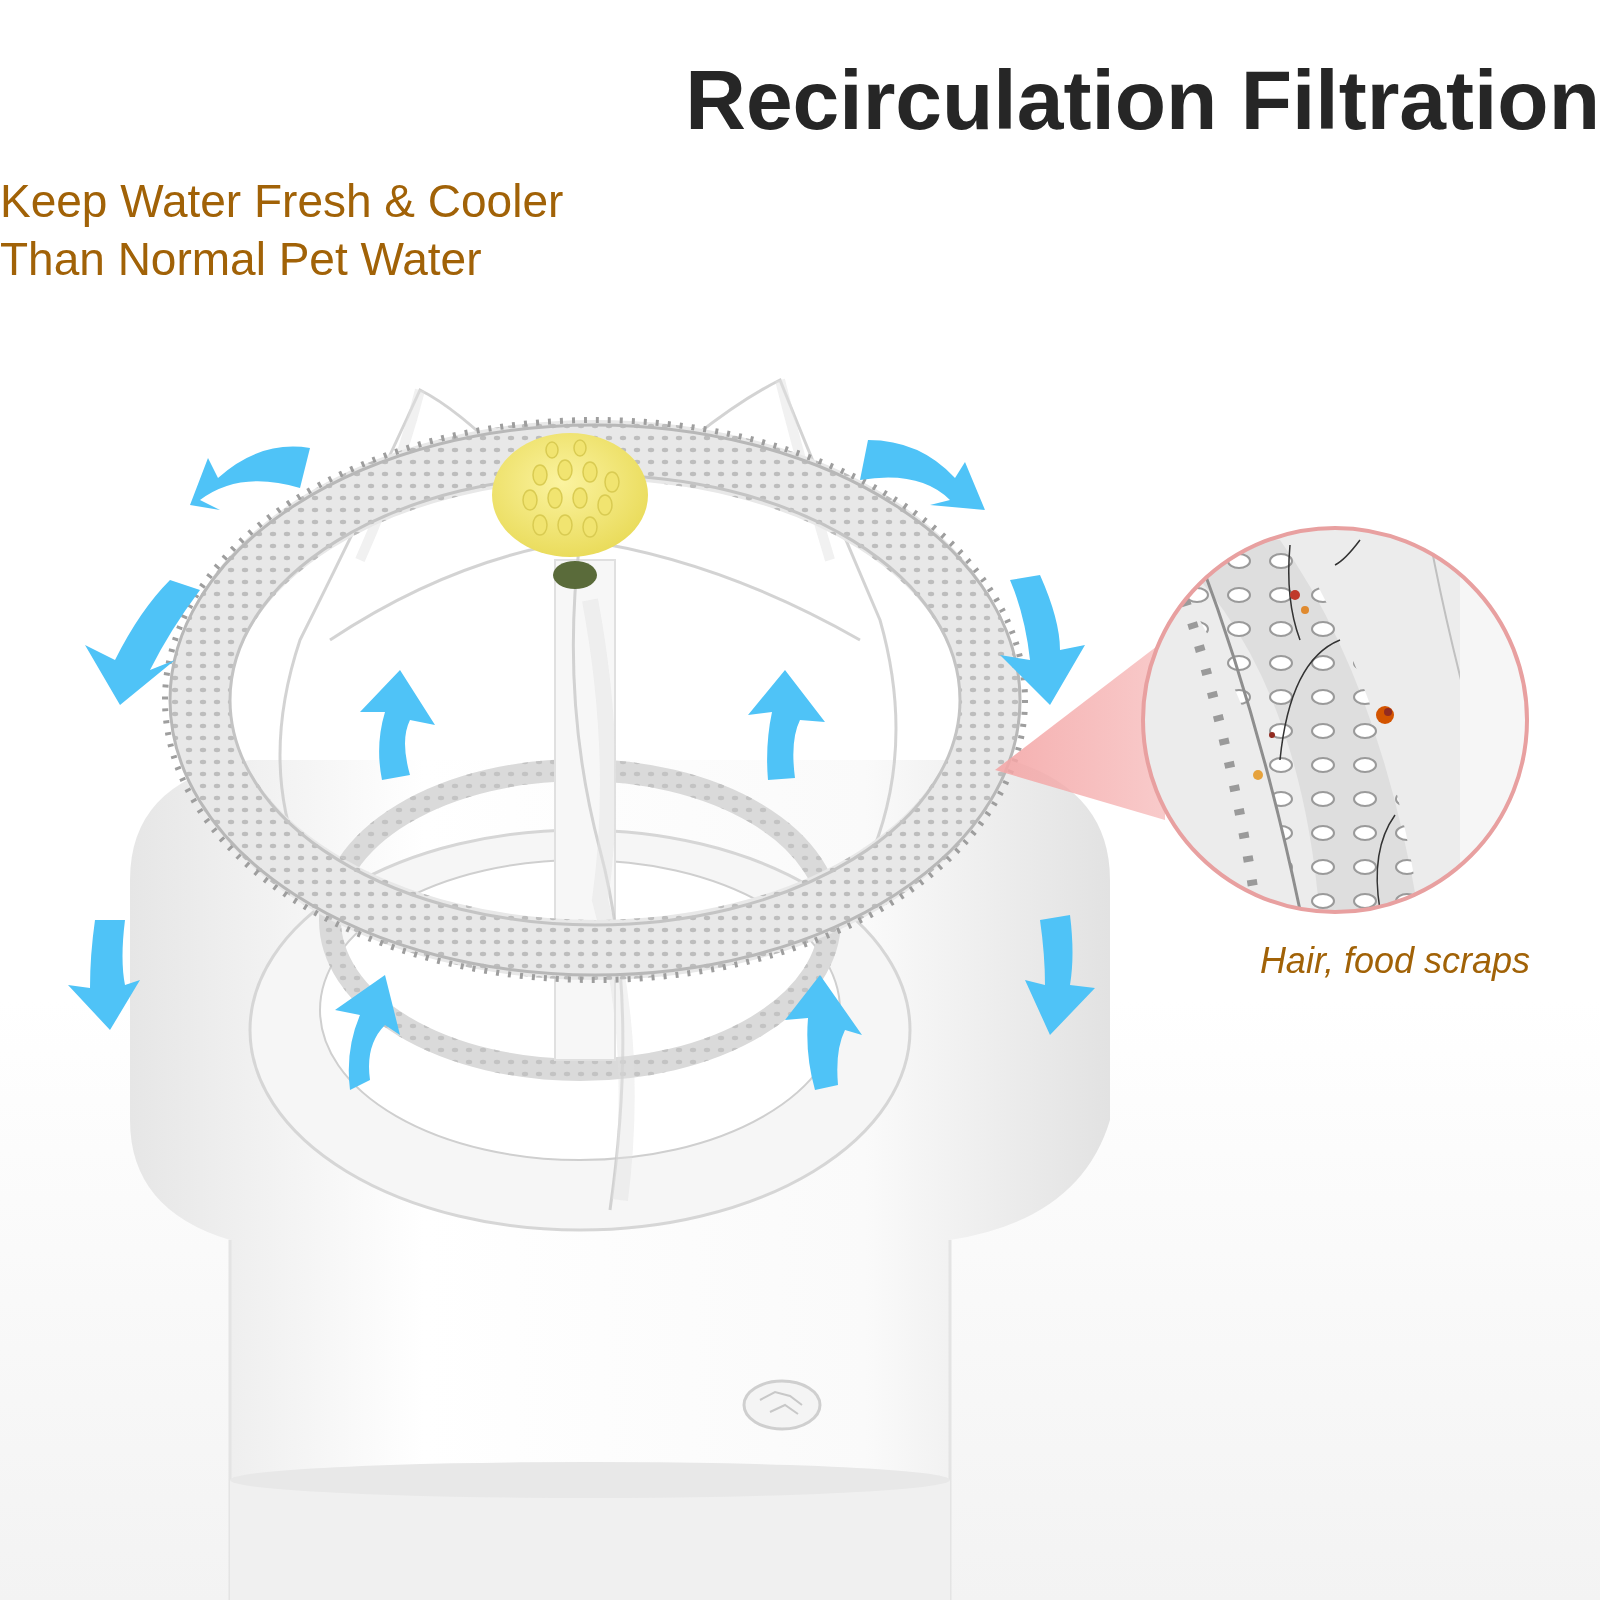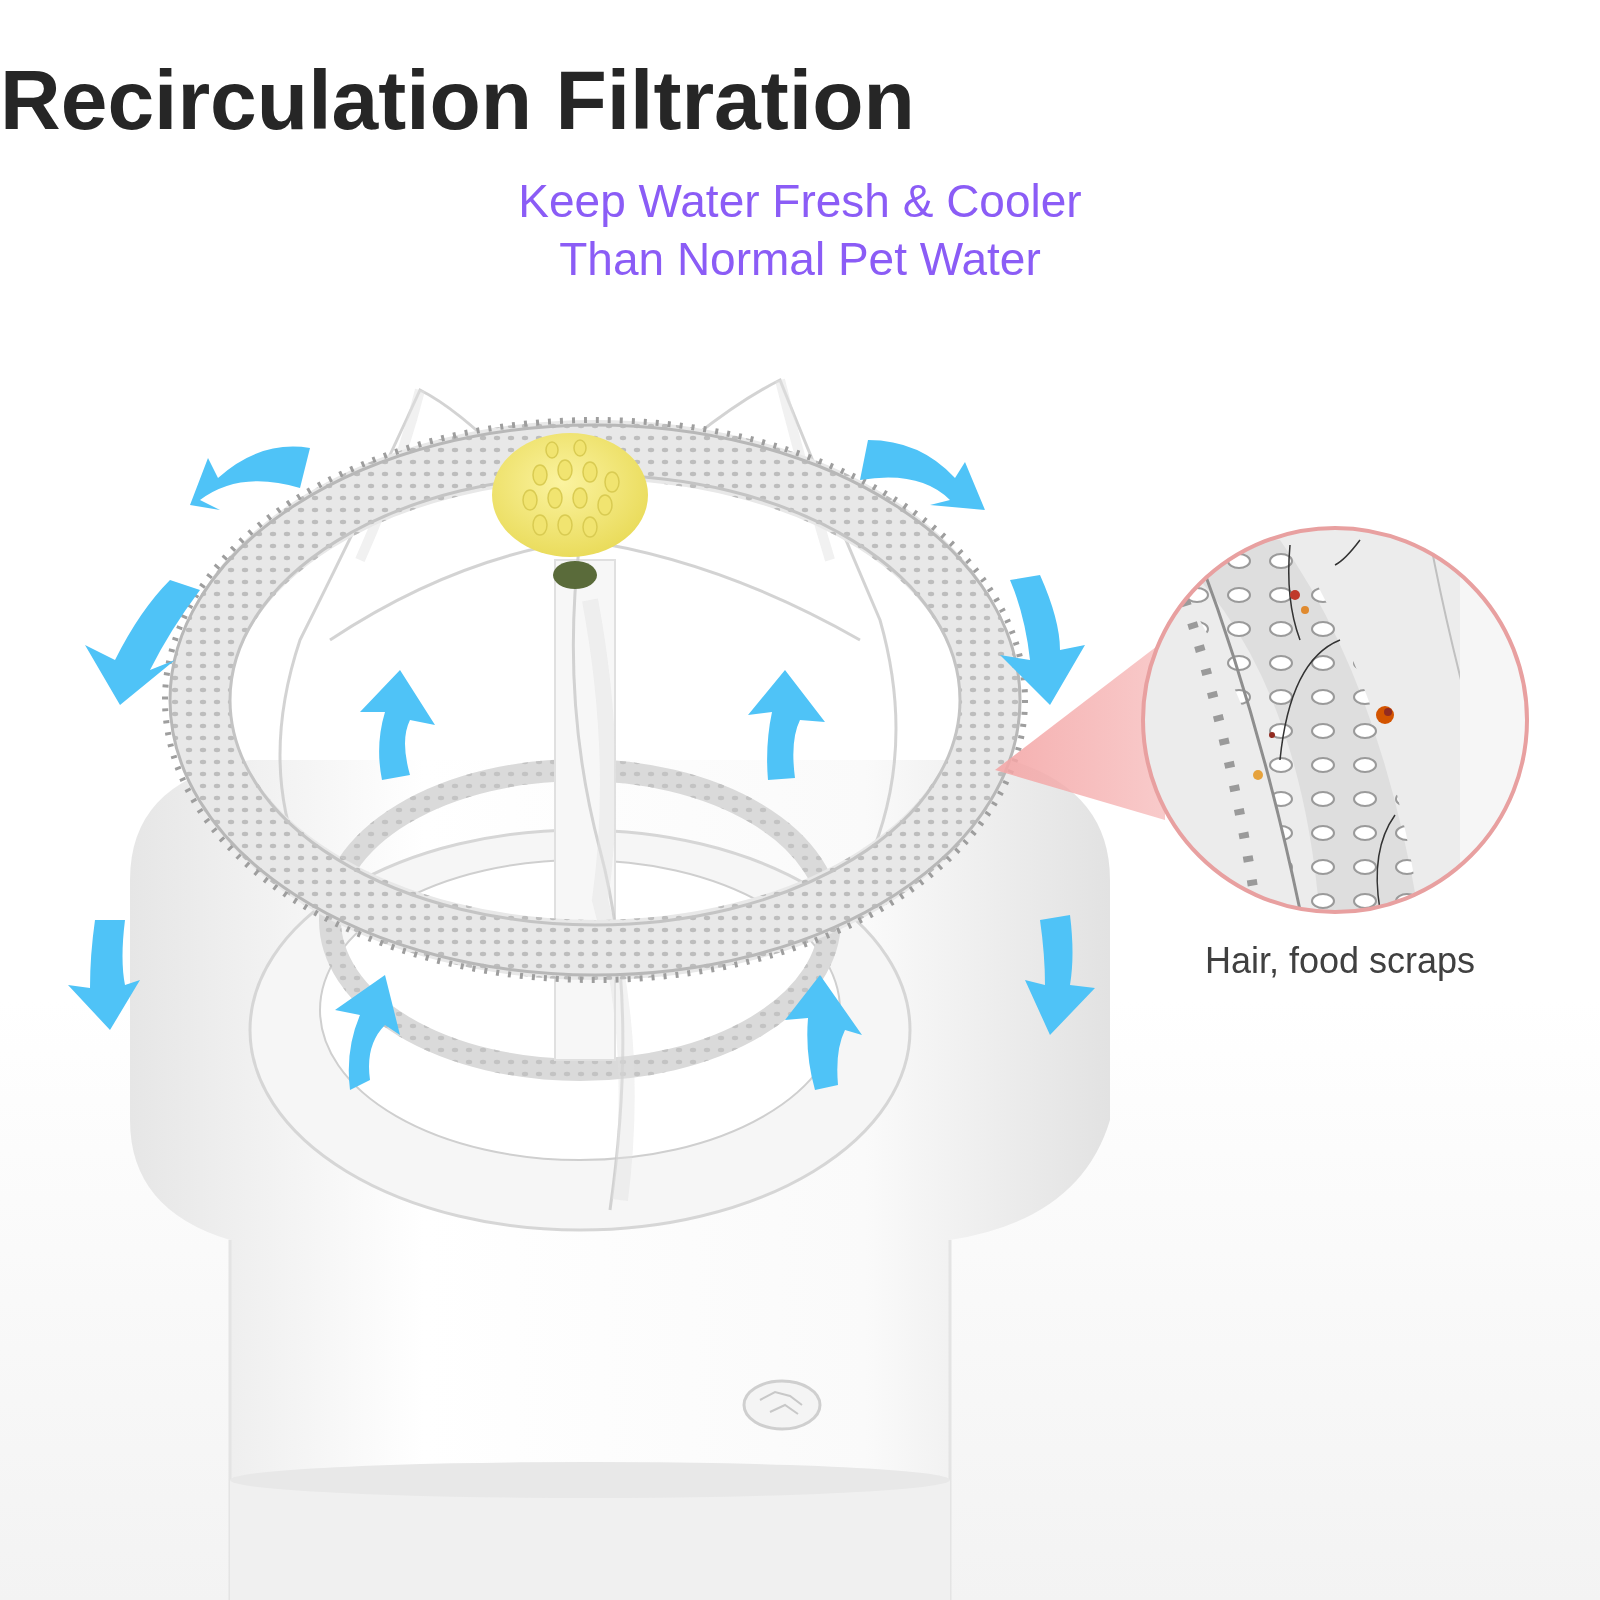--- a/index.html
+++ b/index.html
@@ -4,33 +4,33 @@
   <style>
     html, body { margin: 0; padding: 0; }
     body {
       width: 1600px; height: 1600px; overflow: hidden;
       background: #ffffff;
       font-family: "Liberation Sans", "DejaVu Sans", sans-serif;
       position: relative;
     }
     .title {
       position: absolute; left: 0; top: 52px; width: 1600px;
-      text-align: left; font-size: 84px; font-weight: 700;
+      text-align: right; font-size: 84px; font-weight: 700;
       color: #262626; letter-spacing: 0px;
     }
     .subtitle {
       position: absolute; left: 0; top: 172px; width: 1600px;
-      text-align: center; font-size: 46px; line-height: 58px;
-      color: #8b5cf6;
+      text-align: left; font-size: 46px; line-height: 58px;
+      color: #a16207;
     }
     .subtitle div { display: block; }
     .scene { position: absolute; left: 0; top: 0; width: 1600px; height: 1600px; }
     .caption {
       position: absolute; left: 1150px; top: 940px; width: 380px;
-      text-align: center; font-size: 36px; color: #404040;
+      text-align: right; font-size: 36px; color: #a16207; font-style: italic;
     }
     .bg-fade {
       position: absolute; left: 0; top: 1000px; width: 1600px; height: 600px;
       background: linear-gradient(#ffffff, #f3f3f3);
     }
   </style>
 </head>
 <body>
 
 <div class="bg-fade"></div>

